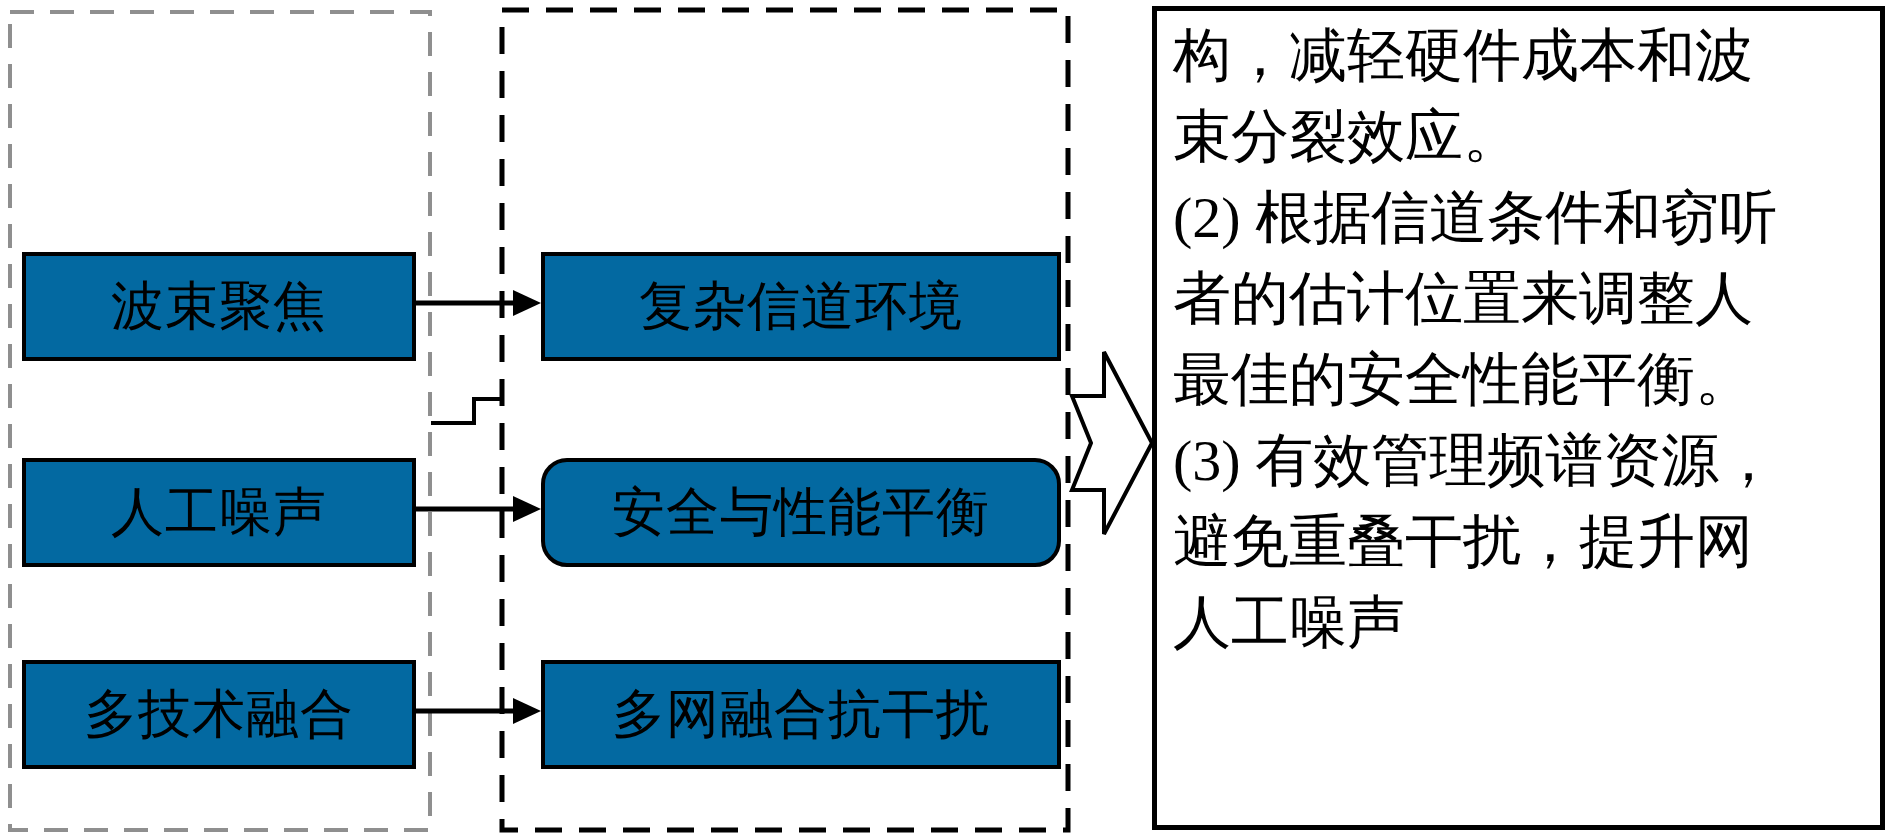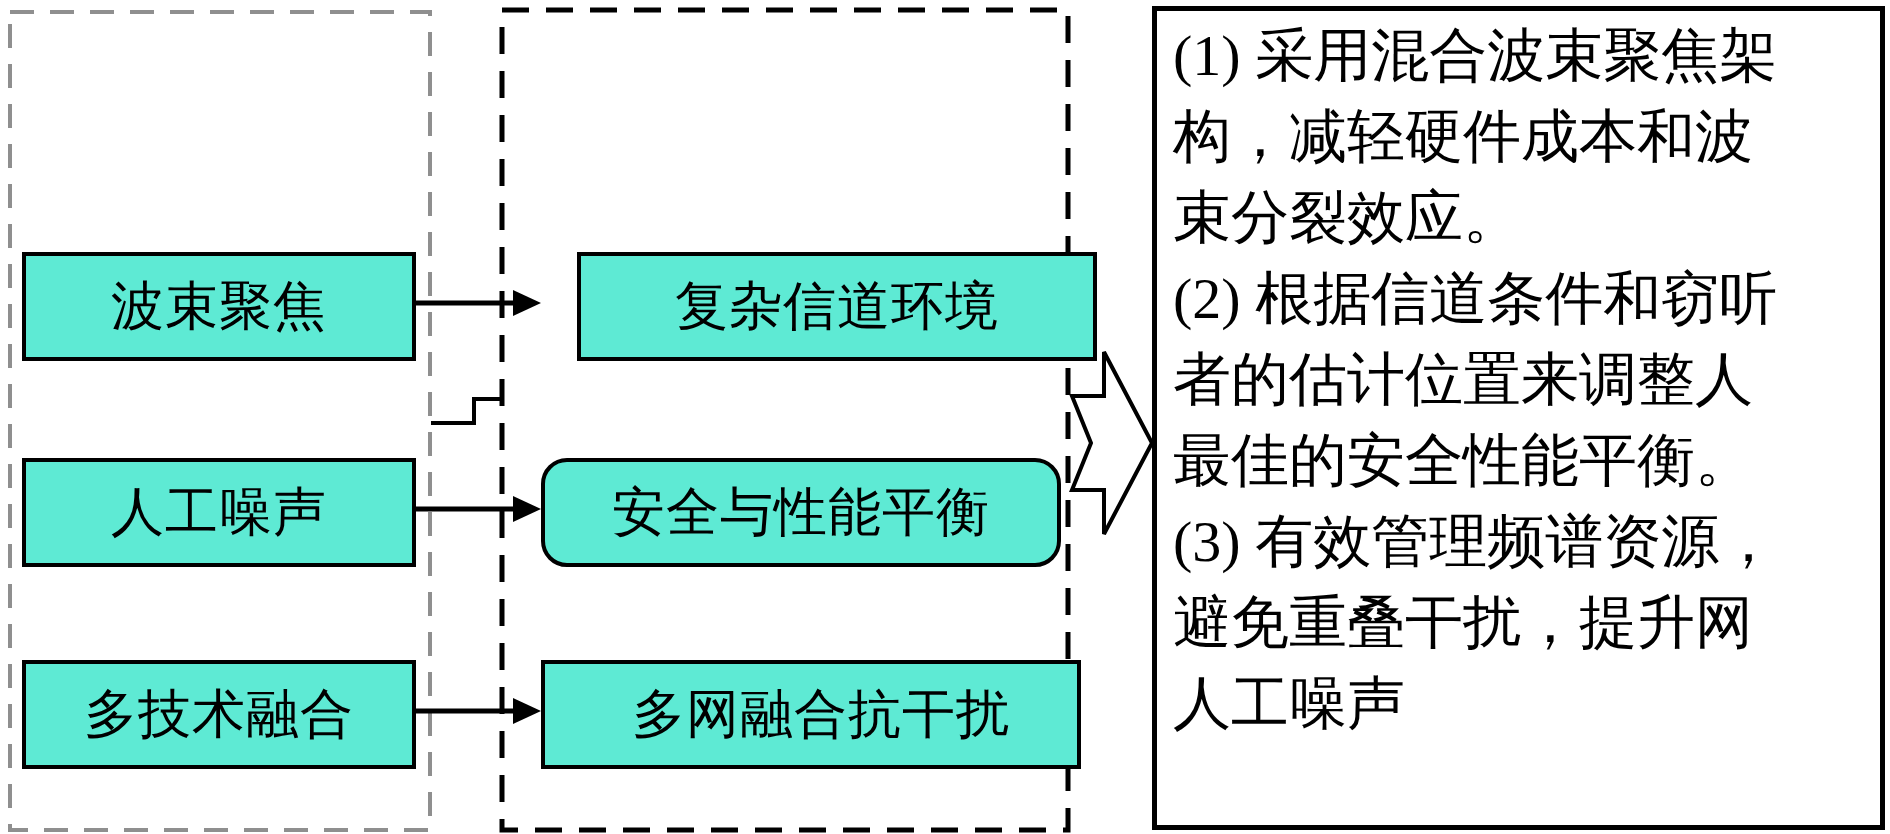--- a/index.html
+++ b/index.html
@@ -16,21 +16,21 @@
   .panel-title {
     position: absolute;
     text-align: center;
     font-size: 57px;
     white-space: nowrap;
     letter-spacing: 2px;
   }
   .node {
     position: absolute;
     border: 4px solid #000000;
-    background: #5eead4;
+    background: #0369a1;
     display: flex;
     align-items: center;
     justify-content: center;
     font-size: 53px;
     white-space: nowrap;
     letter-spacing: 1px;
   }
   .right-box {
     position: absolute;
     left: 1152px;
@@ -76,26 +76,25 @@
     <polyline points="431,423 474,423 474,399 502,399" fill="none" stroke="#000000" stroke-width="4"></polyline>
 
     <path d="M 1072 396 L 1104 396 L 1104 352 L 1152 443 L 1104 534 L 1104 490 L 1072 490 L 1091 443 Z" fill="#ffffff" stroke="#000000" stroke-width="4" stroke-linejoin="miter"></path>
   </svg>
 
 
   <div class="node" style="left:22px; top:252px; width:386px; height:101px;">波束聚焦</div>
   <div class="node" style="left:22px; top:458px; width:386px; height:101px;">人工噪声</div>
   <div class="node" style="left:22px; top:660px; width:386px; height:101px;">多技术融合</div>
 
-  <div class="node" style="left:541px; top:252px; width:512px; height:101px;margin-left:36px;">复杂信道环境</div>
+  <div class="node" style="left:541px; top:252px; width:512px; height:101px;">复杂信道环境</div>
   <div class="node" style="left:541px; top:458px; width:512px; height:101px;border-radius:26px;">安全与性能平衡</div>
-  <div class="node" style="left:541px; top:660px; width:512px; height:101px;padding-left:20px;">多网融合抗干扰</div>
+  <div class="node" style="left:541px; top:660px; width:512px; height:101px;">多网融合抗干扰</div>
 
   <div class="right-box">
-    <div class="right-line">(1) 采用混合波束聚焦架</div>
     <div class="right-line">构，减轻硬件成本和波</div>
     <div class="right-line">束分裂效应。</div>
     <div class="right-line">(2) 根据信道条件和窃听</div>
     <div class="right-line">者的估计位置来调整人</div>
     <div class="right-line">最佳的安全性能平衡。</div>
     <div class="right-line">(3) 有效管理频谱资源，</div>
     <div class="right-line">避免重叠干扰，提升网</div>
     <div class="right-line">人工噪声</div>
   </div>
 

